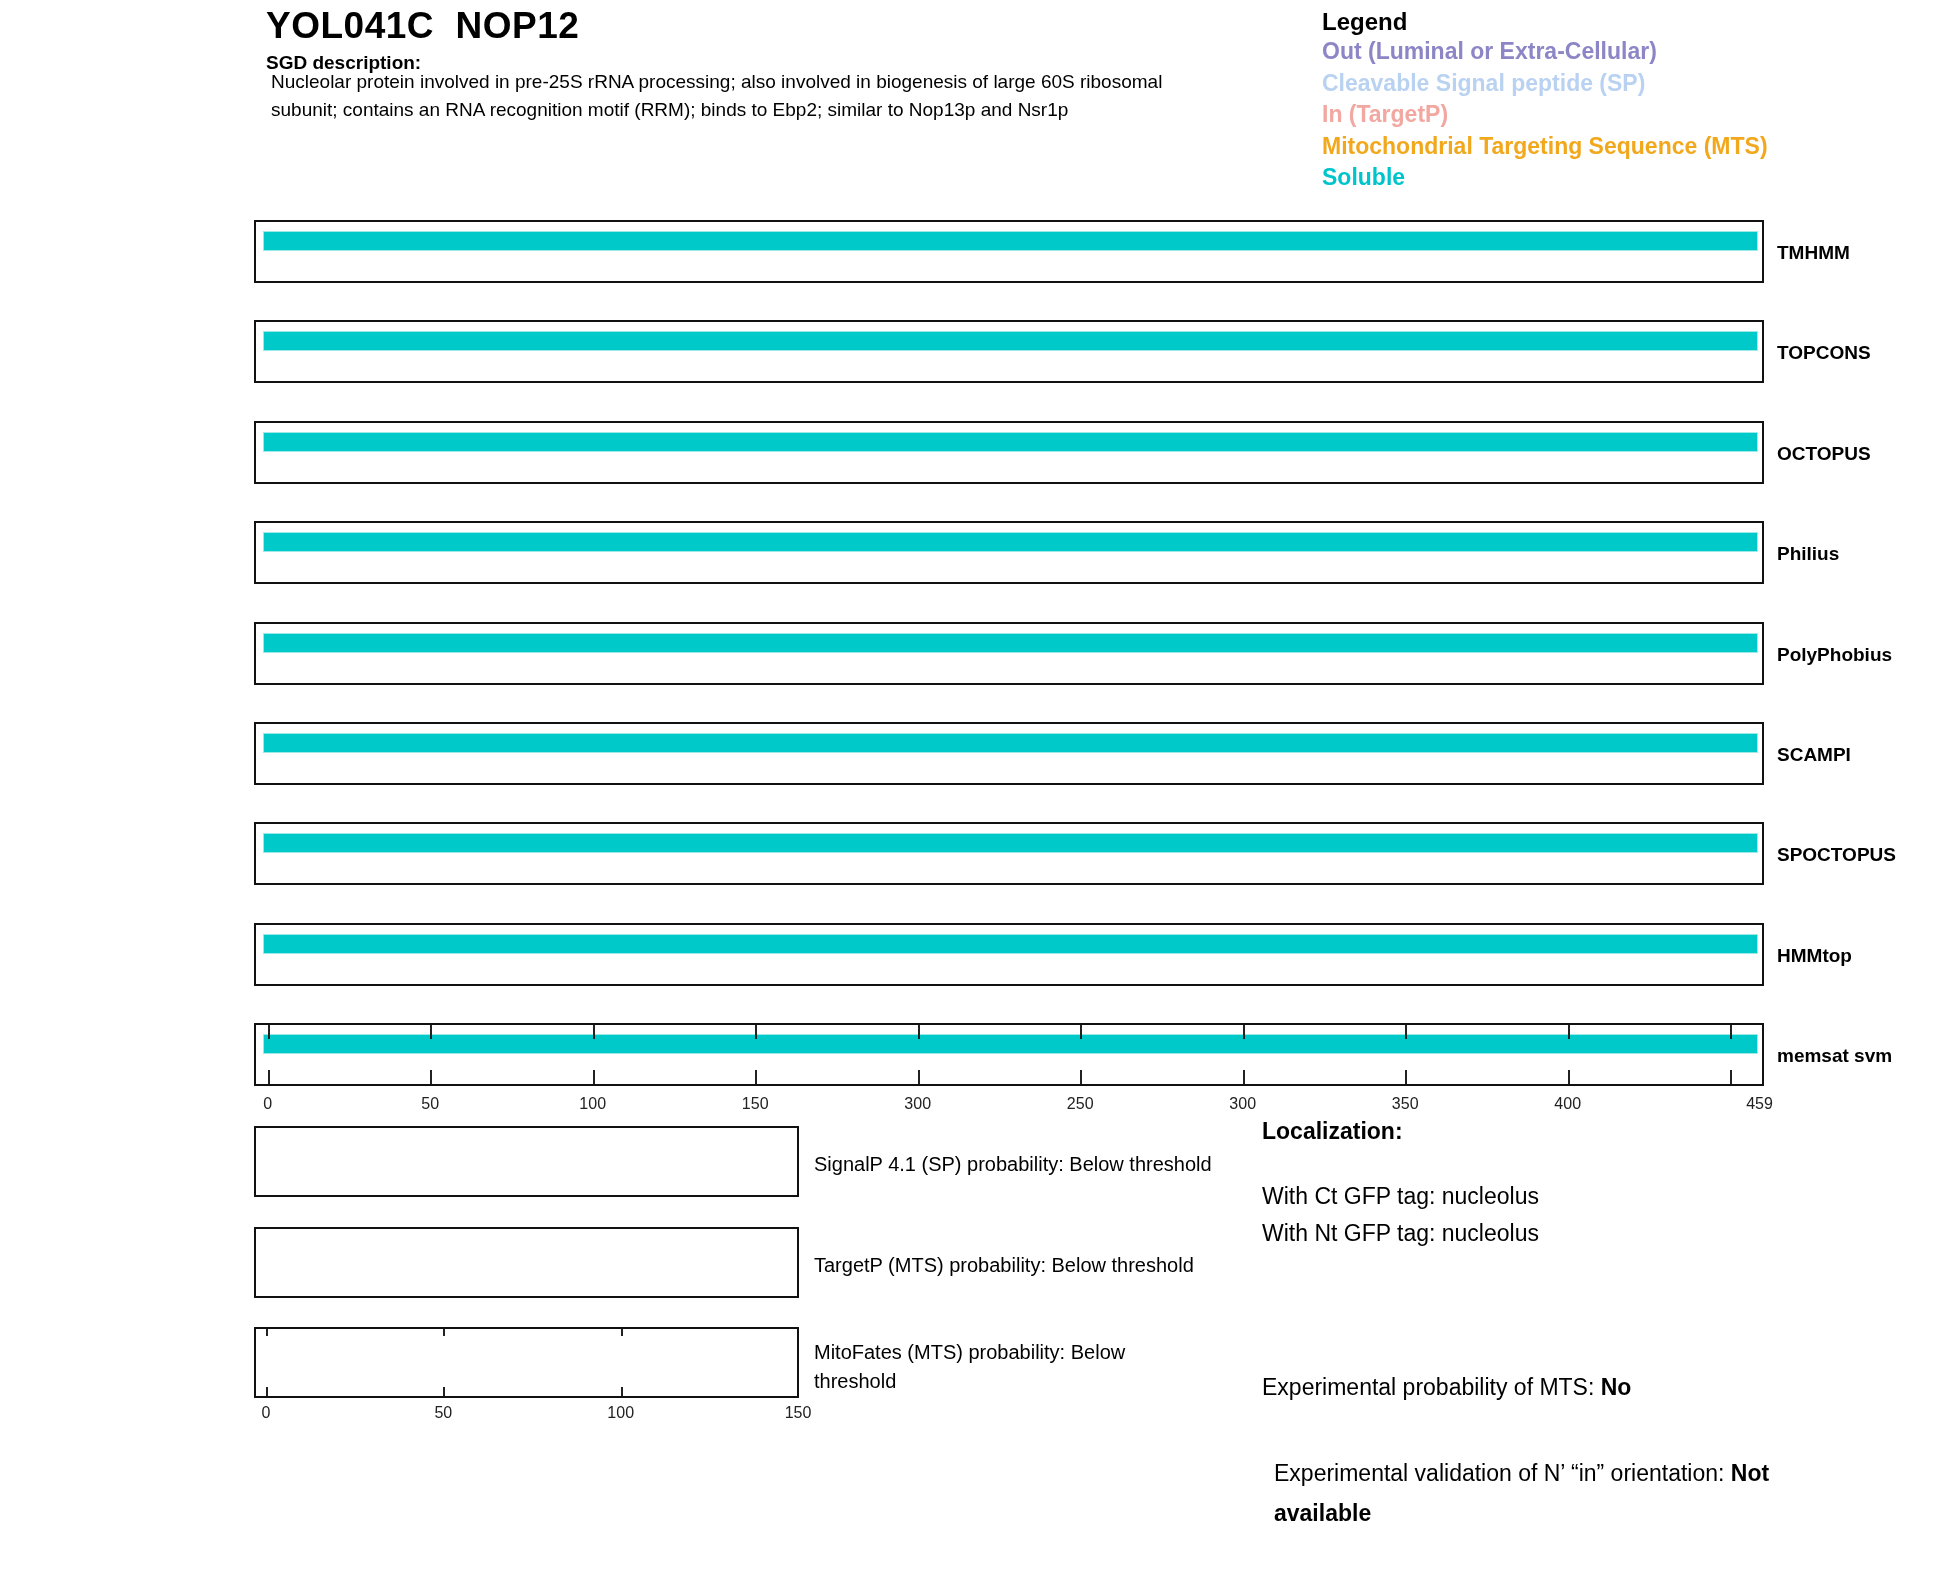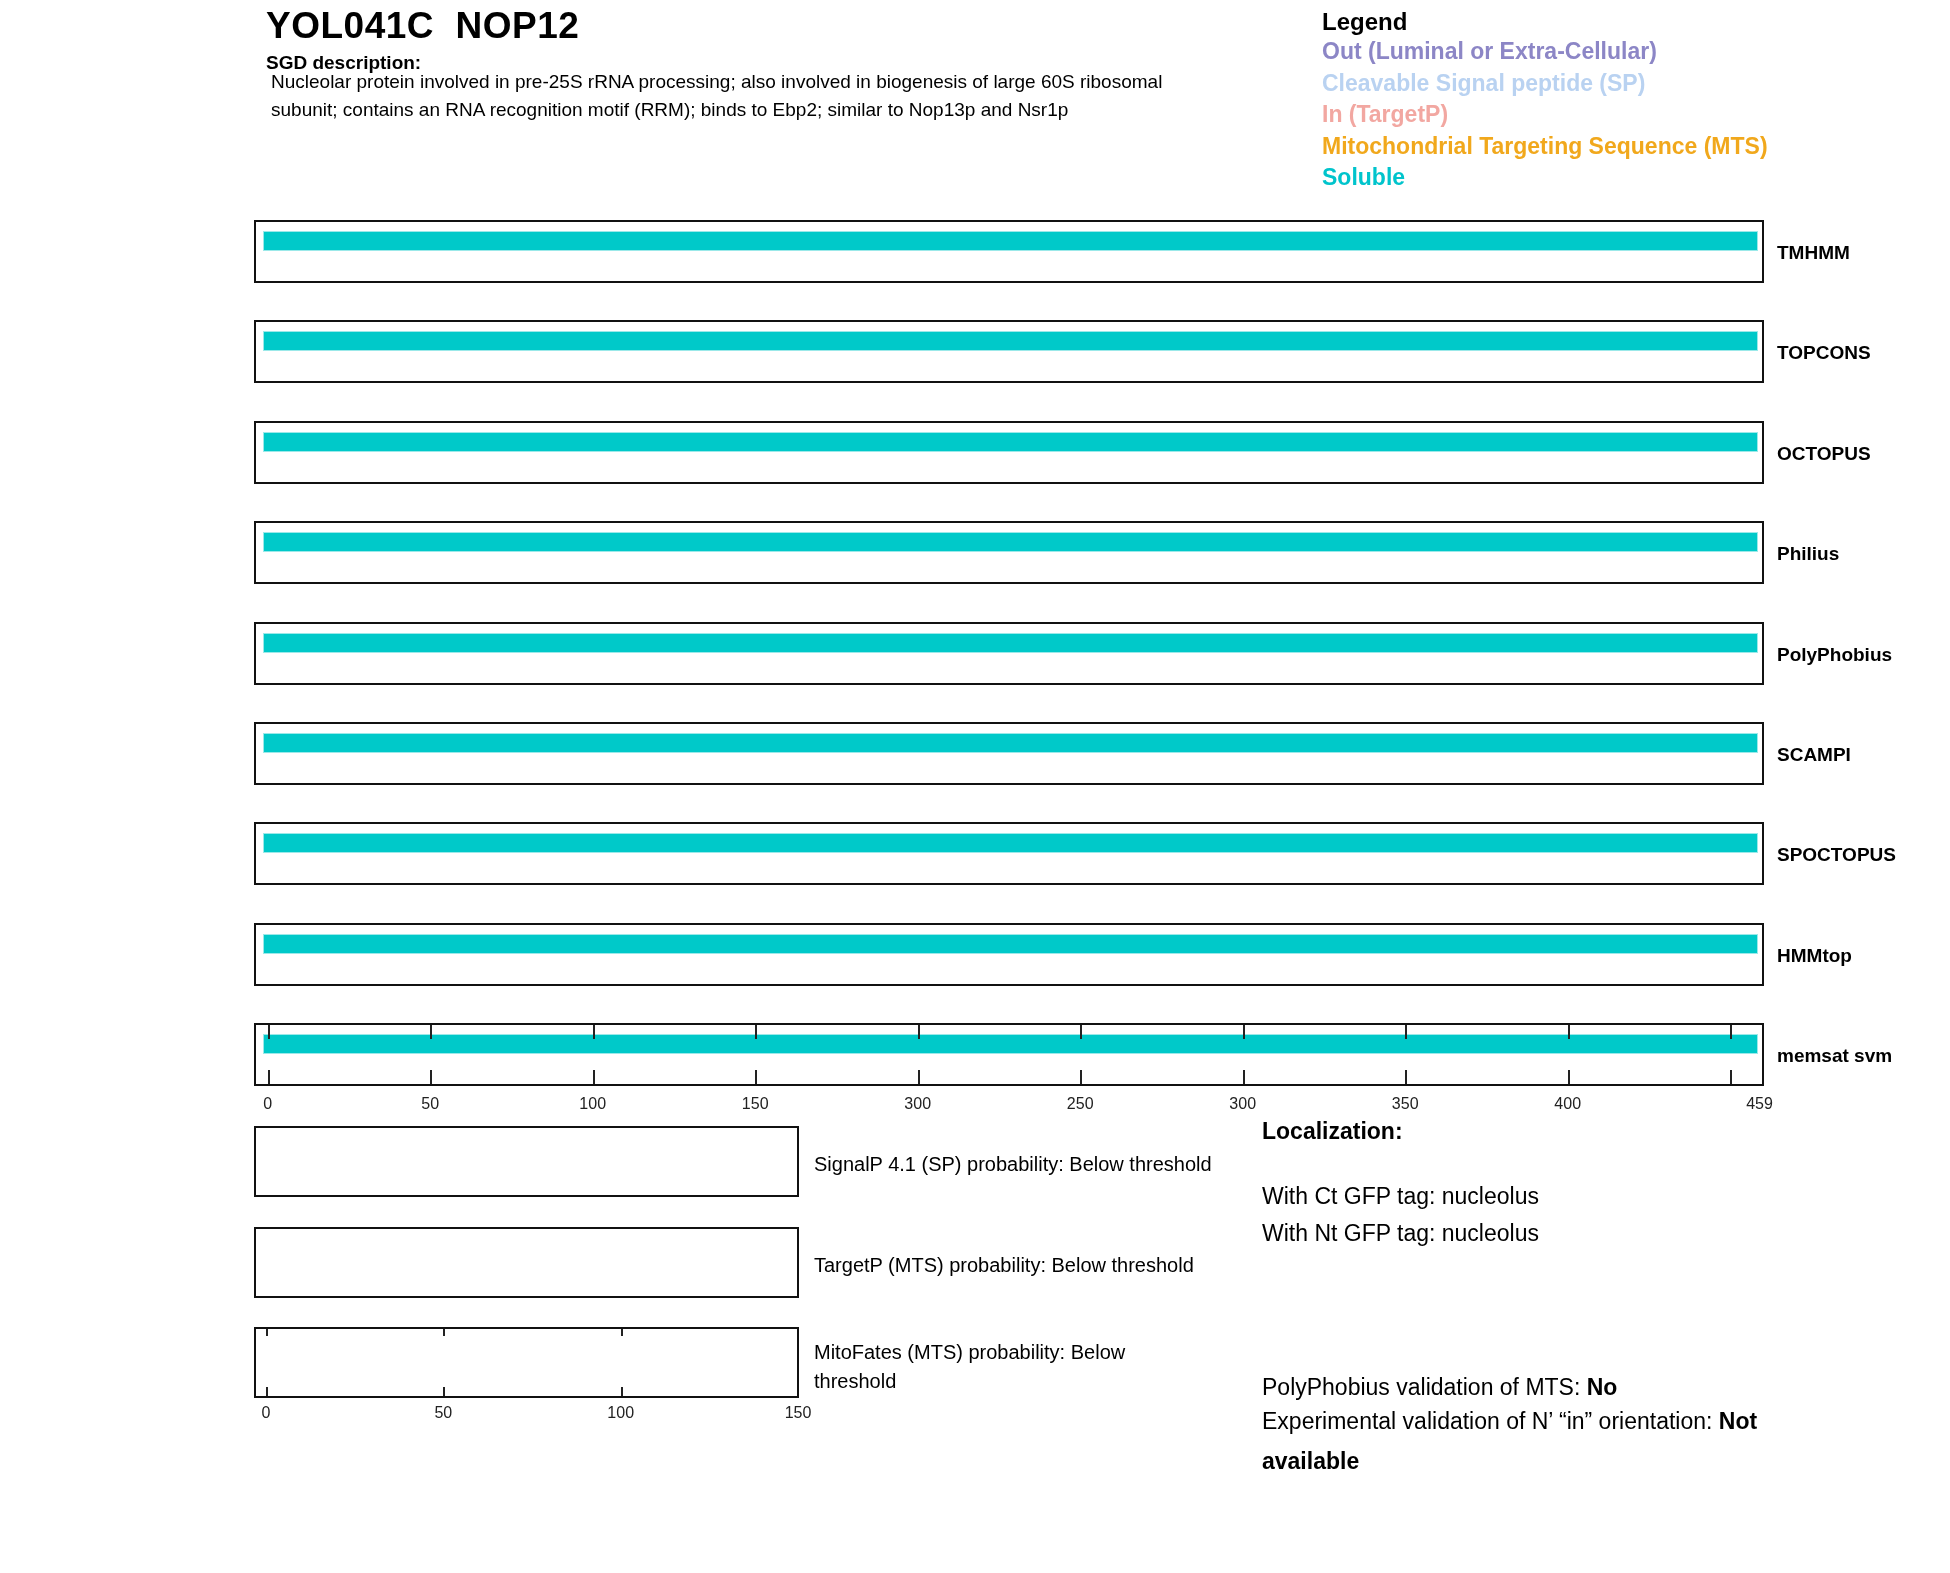--- a/index.html
+++ b/index.html
@@ -159,17 +159,17 @@
       <span class="mito-axis-label" style="left: 266px;">0</span>
       <span class="mito-axis-label" style="left: 443.3px;">50</span>
       <span class="mito-axis-label" style="left: 620.7px;">100</span>
       <span class="mito-axis-label" style="left: 798px;">150</span>
     </div>
 
   <div class="loc-text b" style="top:1080px;margin-top:36px;">Localization:</div>
   <div class="loc-text" style="top:1181px;">With Ct GFP tag: nucleolus</div>
   <div class="loc-text" style="top:1218px;">With Nt GFP tag: nucleolus</div>
 
-  <div class="loc-text" style="top:1372px;"><span>PolyPhobius validation of MTS: </span><span class="b">No</span></div>
+  <div class="loc-text" style="top:1372px;"><span>Experimental probability of MTS: </span><span class="b">No</span></div>
 
-  <div class="loc-text" style="top:1401px; width:565px; line-height:40px;"><span>Experimental validation of N’ “in” orientation: </span><span class="b">Not available</span></div>
+  <div class="loc-text" style="top:1453px; width:565px; line-height:40px;margin-left:12px;"><span>Experimental validation of N’ “in” orientation: </span><span class="b">Not available</span></div>
 
 </div>
 
 </body></html>

